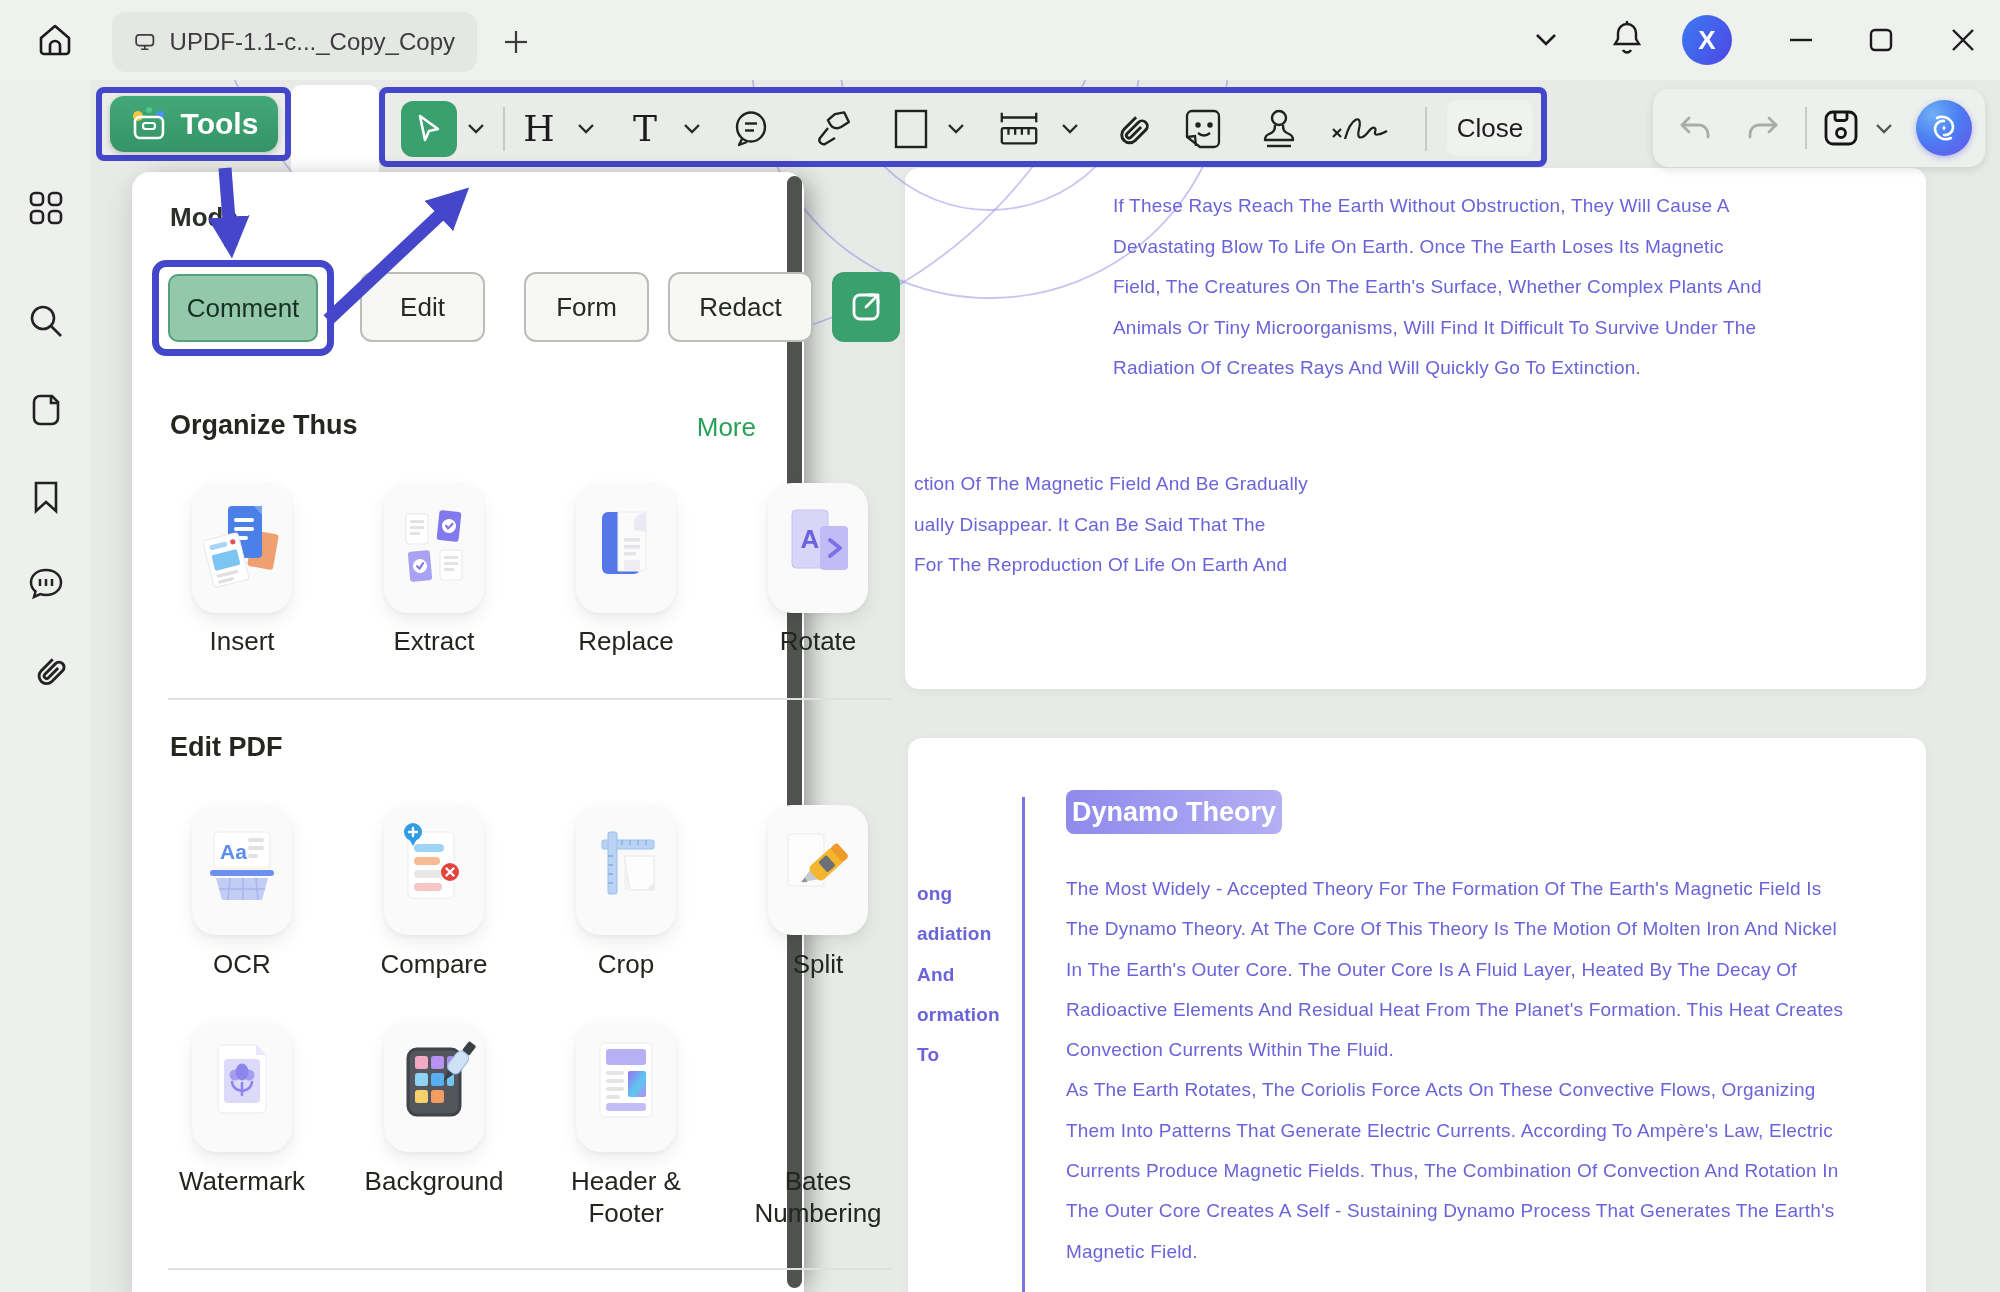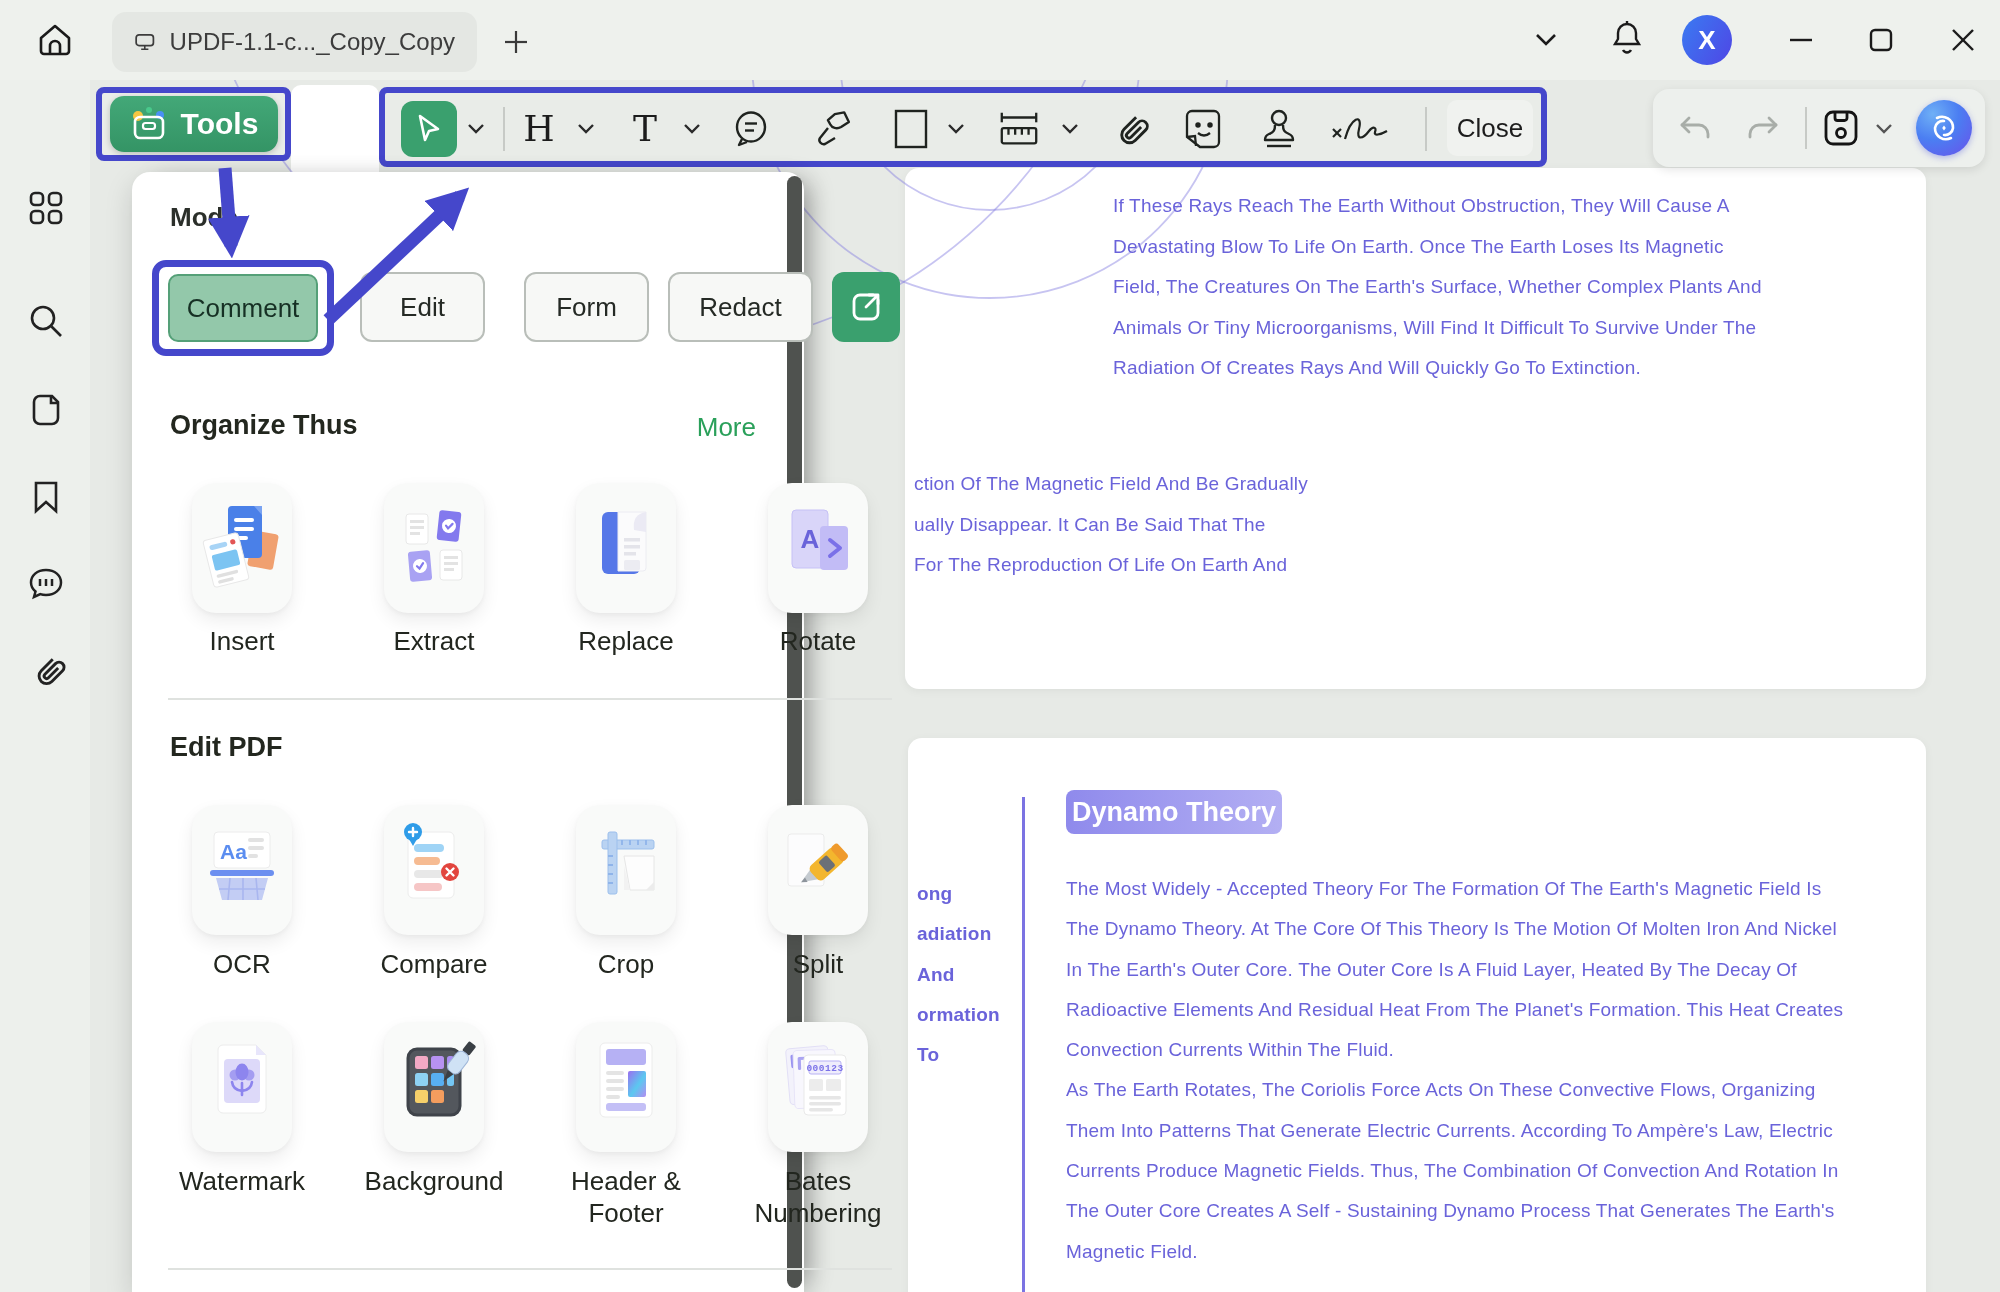--- a/index.html
+++ b/index.html
@@ -579,40 +579,20 @@
         <rect x="16" y="6" width="52" height="74" rx="5" fill="#ffffff" stroke="#ececec"></rect>
         <rect x="22" y="12" width="40" height="16" rx="3" fill="#b6b1f4"></rect>
         <rect x="22" y="34" width="18" height="4" rx="2" fill="#e4e4e4"></rect>
         <rect x="22" y="42" width="18" height="4" rx="2" fill="#e4e4e4"></rect>
         <rect x="22" y="50" width="18" height="4" rx="2" fill="#e4e4e4"></rect>
         <rect x="22" y="58" width="14" height="4" rx="2" fill="#e4e4e4"></rect>
         <rect x="44" y="34" width="18" height="26" rx="2" fill="url(#hfimg)"></rect>
         <rect x="22" y="66" width="40" height="8" rx="3" fill="#c3bff6"></rect>
       </svg>
     </div>
-    <div class="tile" style="left:636px;top:850px">
-      <svg width="84" height="100" viewBox="0 0 84 100">
-        <g transform="rotate(-5 34 40)">
-          <rect x="12" y="10" width="42" height="56" rx="4" fill="#f3f2fb" stroke="#e2dff6"></rect>
-          <path d="M18 18 h14 M18 18 v10" stroke="#9a93f0" stroke-width="3.4" fill="none" stroke-linecap="round"></path>
-        </g>
-        <g transform="rotate(-2 38 44)">
-          <rect x="18" y="13" width="42" height="58" rx="4" fill="#f8f7fd" stroke="#e7e4f8"></rect>
-          <path d="M24 21 h14 M24 21 v10" stroke="#aba4f2" stroke-width="3.2" fill="none" stroke-linecap="round"></path>
-        </g>
-        <rect x="28" y="18" width="42" height="60" rx="4" fill="#ffffff" stroke="#e9e9e9"></rect>
-        <rect x="33" y="24" width="32" height="13" rx="2" fill="#efedfc" stroke="#b7b1f4"></rect>
-        <text x="49" y="34" text-anchor="middle" font-family="Liberation Mono,monospace" font-size="9.5" font-weight="bold" fill="#7b72e8" letter-spacing="0.5">000123</text>
-        <rect x="33" y="42" width="14" height="12" rx="1.5" fill="#ececec"></rect>
-        <rect x="50" y="42" width="15" height="12" rx="1.5" fill="#ececec"></rect>
-        <rect x="33" y="59" width="32" height="3.5" rx="1.7" fill="#e6e6e6"></rect>
-        <rect x="33" y="65" width="32" height="3.5" rx="1.7" fill="#e6e6e6"></rect>
-        <rect x="33" y="71" width="24" height="3.5" rx="1.7" fill="#e6e6e6"></rect>
-      </svg>
-    </div>
     <div class="tileLabel" style="left:15px;top:993px">Watermark</div>
     <div class="tileLabel" style="left:207px;top:993px">Background</div>
     <div class="tileLabel" style="left:399px;top:993px">Header &amp; Footer</div>
     <div class="tileLabel" style="left:591px;top:993px">Bates Numbering</div>
 
     <div class="divider" style="top:1096px"></div>
   </div>
 
   <svg class="abs arrows">
     <defs>

